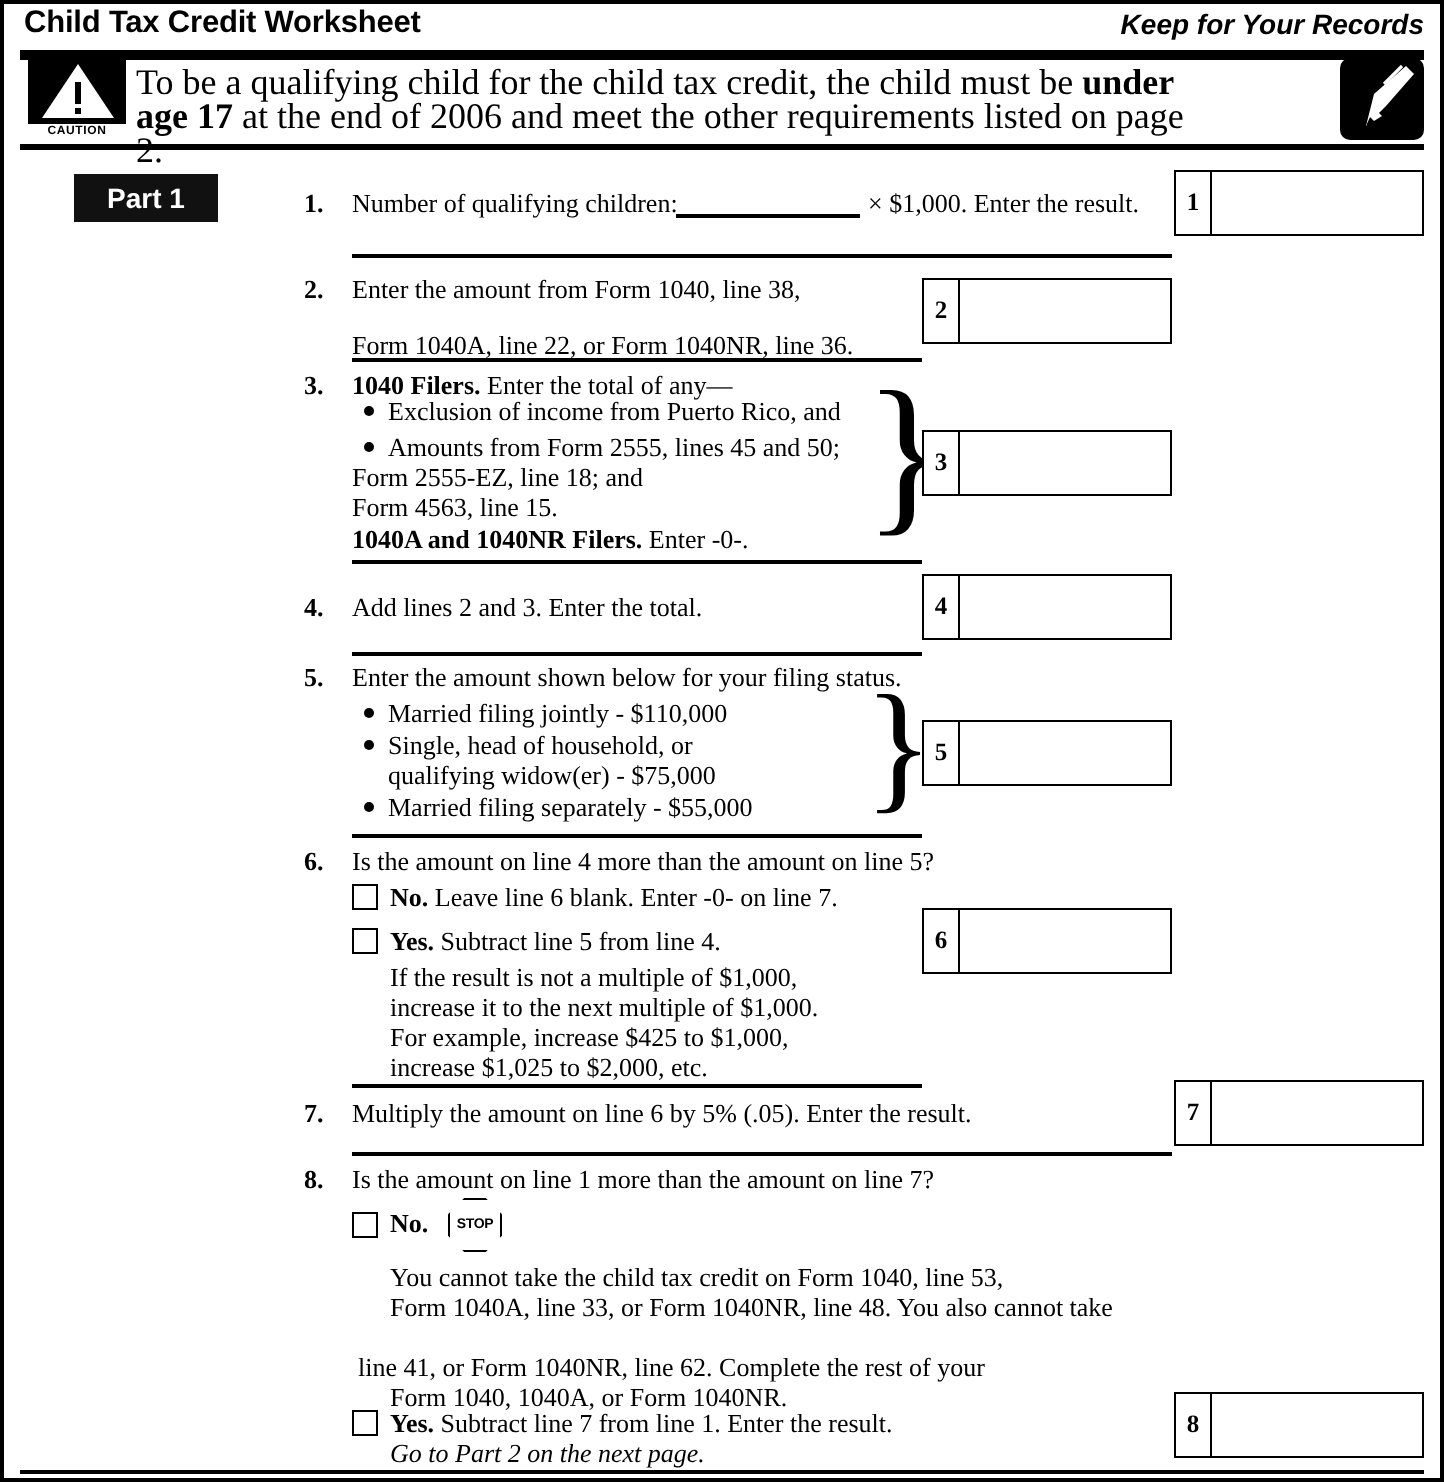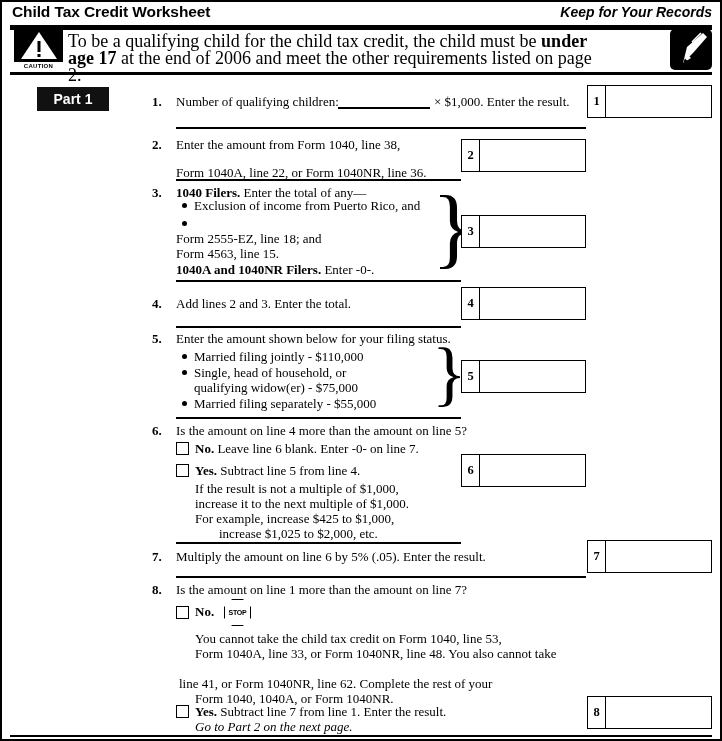--- a/index.html
+++ b/index.html
@@ -289,20 +289,21 @@
     <div class="num">2</div>
     <div class="fill"></div>
   </div>
   <div class="sep" style="left:174px; top:177px; width:285px;"></div>
 
   <div class="lineno" style="left:150px; top:183px;">3.</div>
   <div class="ltext" style="left:174px; top:183px;"><b>1040 Filers.</b><span> Enter the total of any—</span></div>
   <div class="bullet" style="left:180px; top:201px;"></div>
   <div class="ltext" style="left:192px; top:196px;">Exclusion of income from Puerto Rico, and</div>
   <div class="bullet" style="left:180px; top:219px;"></div>
+  <div class="ltext" style="left:192px; top:214px;">Amounts from Form 2555, lines 45 and 50;</div>
   <div class="ltext" style="left:174px; top:229px;">Form 2555-EZ, line 18; and</div>
   <div class="ltext" style="left:174px; top:244px;">Form 4563, line 15.</div>
   <div class="ltext" style="left:174px; top:260px;"><b>1040A and 1040NR Filers.</b><span> Enter -0-.</span></div>
   <div class="brace" style="left:430px; top:182px; font-size:88px;">}</div>
   <div class="abox" style="left:459px; top:213px; width:125px;">
     <div class="num">3</div>
     <div class="fill"></div>
   </div>
   <div class="sep" style="left:174px; top:278px; width:285px;"></div>
 
@@ -335,21 +336,21 @@
 
   <div class="cbox" style="left:174px; top:440px;"></div>
   <div class="ltext" style="left:193px; top:439px;"><b>No.</b><span> Leave line 6 blank. Enter -0- on line 7.</span></div>
 
   <div class="cbox" style="left:174px; top:462px;"></div>
   <div class="ltext" style="left:193px; top:461px;"><b>Yes.</b><span> Subtract line 5 from line 4.</span></div>
 
   <div class="ltext" style="left:193px; top:479px;">If the result is not a multiple of $1,000,</div>
   <div class="ltext" style="left:193px; top:494px;">increase it to the next multiple of $1,000.</div>
   <div class="ltext" style="left:193px; top:509px;">For example, increase $425 to $1,000,</div>
-  <div class="ltext" style="left:193px; top:524px;margin-left:24px;">increase $1,025 to $2,000, etc.</div>
+  <div class="ltext" style="left:193px; top:524px;">increase $1,025 to $2,000, etc.</div>
 
   <div class="abox" style="left:459px; top:452px; width:125px;">
     <div class="num">6</div>
     <div class="fill"></div>
   </div>
   <div class="sep" style="left:174px; top:540px; width:285px;"></div>
 
   <div class="lineno" style="left:150px; top:547px;">7.</div>
   <div class="ltext" style="left:174px; top:547px;">Multiply the amount on line 6 by 5% (.05). Enter the result.</div>
   <div class="abox" style="left:585px; top:538px; width:125px;">

